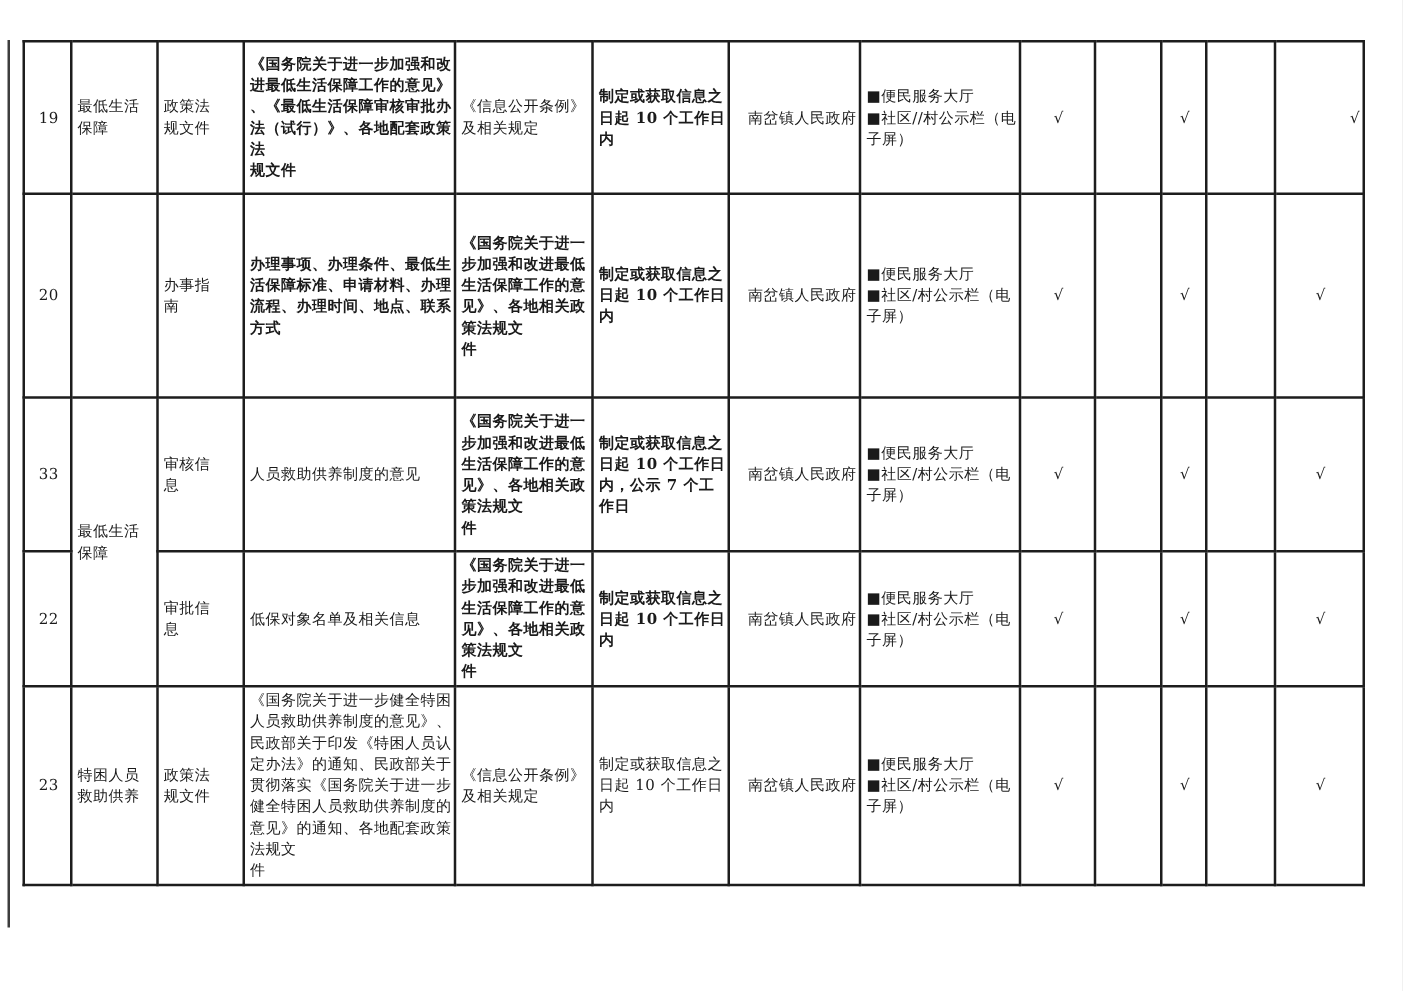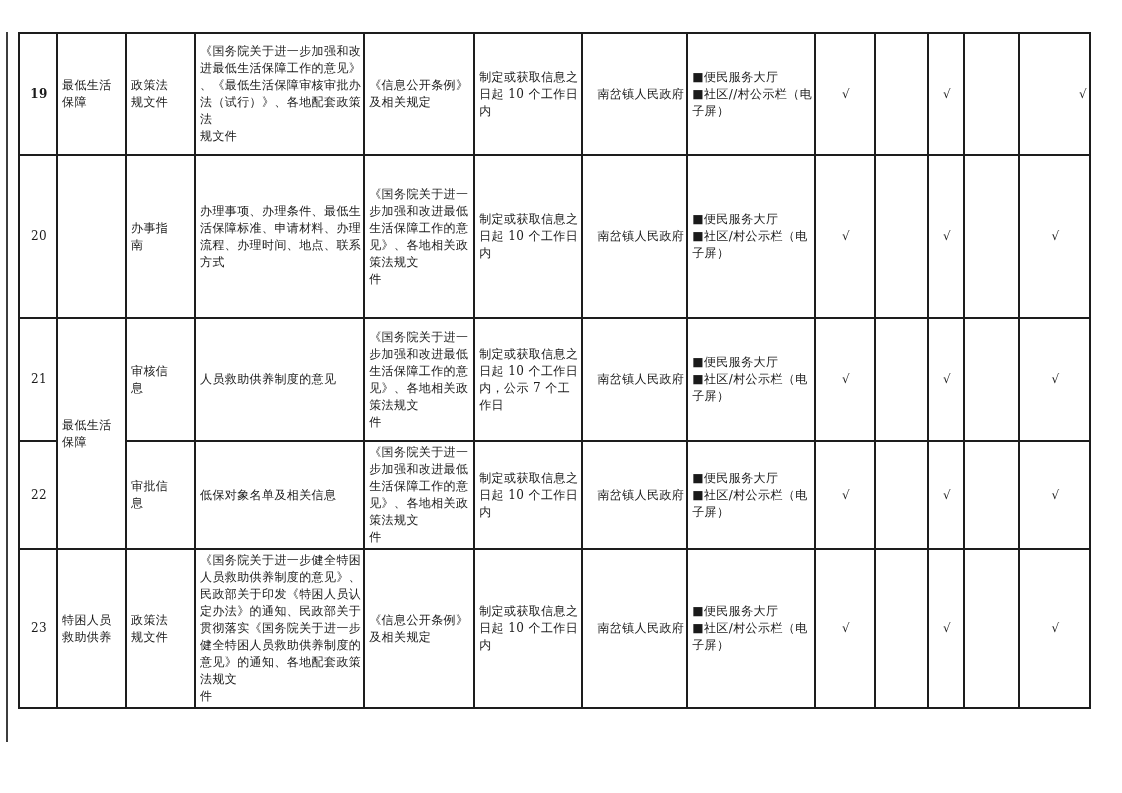--- a/index.html
+++ b/index.html
@@ -32,34 +32,34 @@
     vertical-align: middle;
     font-size: 12px;
     line-height: 17px;
     letter-spacing: 0.4px;
     color: #1a1a1a;
     white-space: pre;
     overflow: hidden;
     padding: 2px 2px 2px 4px;
   }
   
-  .h19 { height: 122px; font-weight: bold; }
+  .h19 { height: 122px; }
   .h20 { height: 163px; }
   .h21 { height: 123px; }
   .h22 { height: 90px; }
   .h23 { height: 148px; }
 
   .v-top { vertical-align: top; }
 
   .num { font-size: 13px; text-align: center; letter-spacing: 0.5px; }
   .cat { padding-left: 8px; }
   .cat-open { border-bottom: none; vertical-align: bottom; padding-bottom: 24px; padding-left: 8px; }
   .indent { padding-left: 21px; padding-right: 2px; }
   .item-top { vertical-align: top; padding-top: 4px; }
-  .pt3 { padding-top: 3px; }
+  .pt3 { padding-top: 3px; font-weight: bold; }
   .pt8 { padding-top: 8px; }
   .agency { text-align: right; letter-spacing: 1px; }
   .channels {
     font-family: "DejaVu Sans", "Liberation Sans", sans-serif;
     font-size: 13px;
     line-height: 20px;
     letter-spacing: 0;
     vertical-align: top;
     padding: 3px 0 0 3px;
   }
@@ -141,21 +141,21 @@
 ■社区/村公示栏（电
 子屏）</td>
         <td class="check">√</td>
         <td class="check"></td>
         <td class="check">√</td>
         <td class="check"></td>
         <td class="check">√</td>
       </tr>
 
       <tr>
-        <td class="num h21">21</td>
+        <td class="num h21">33</td>
         <td class="cat" rowspan="2">最低生活
 保障</td>
         <td class="indent">审核信
 息</td>
         <td>人员救助供养制度的意见</td>
         <td class="v-top pt3">《国务院关于进一
 步加强和改进最低
 生活保障工作的意
 见》、各地相关政
 策法规文

